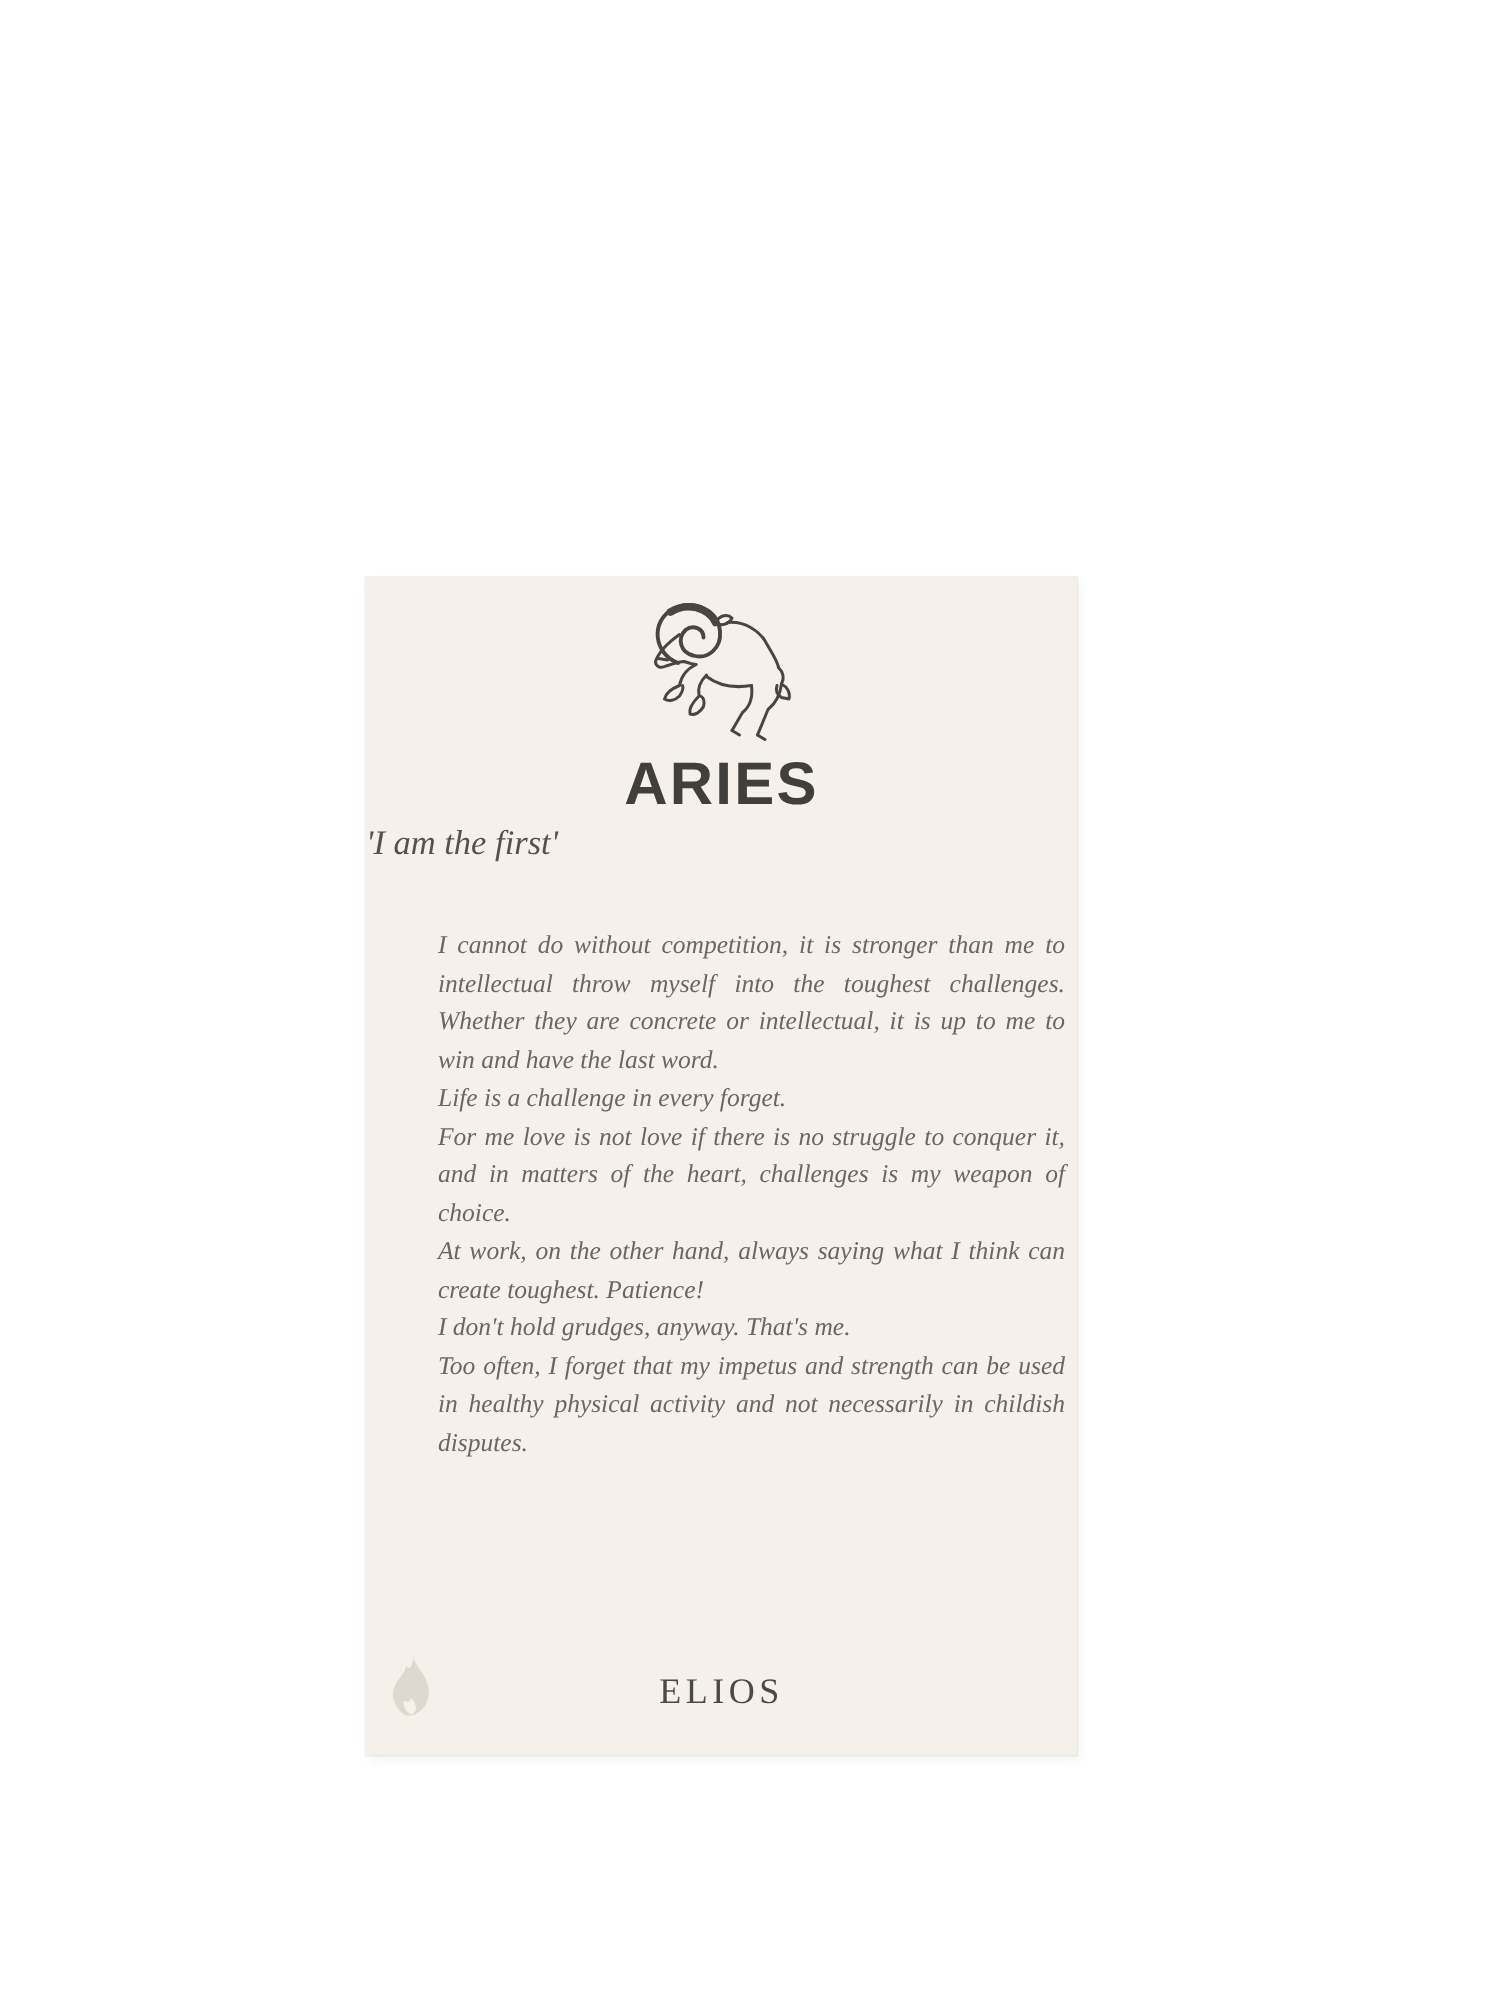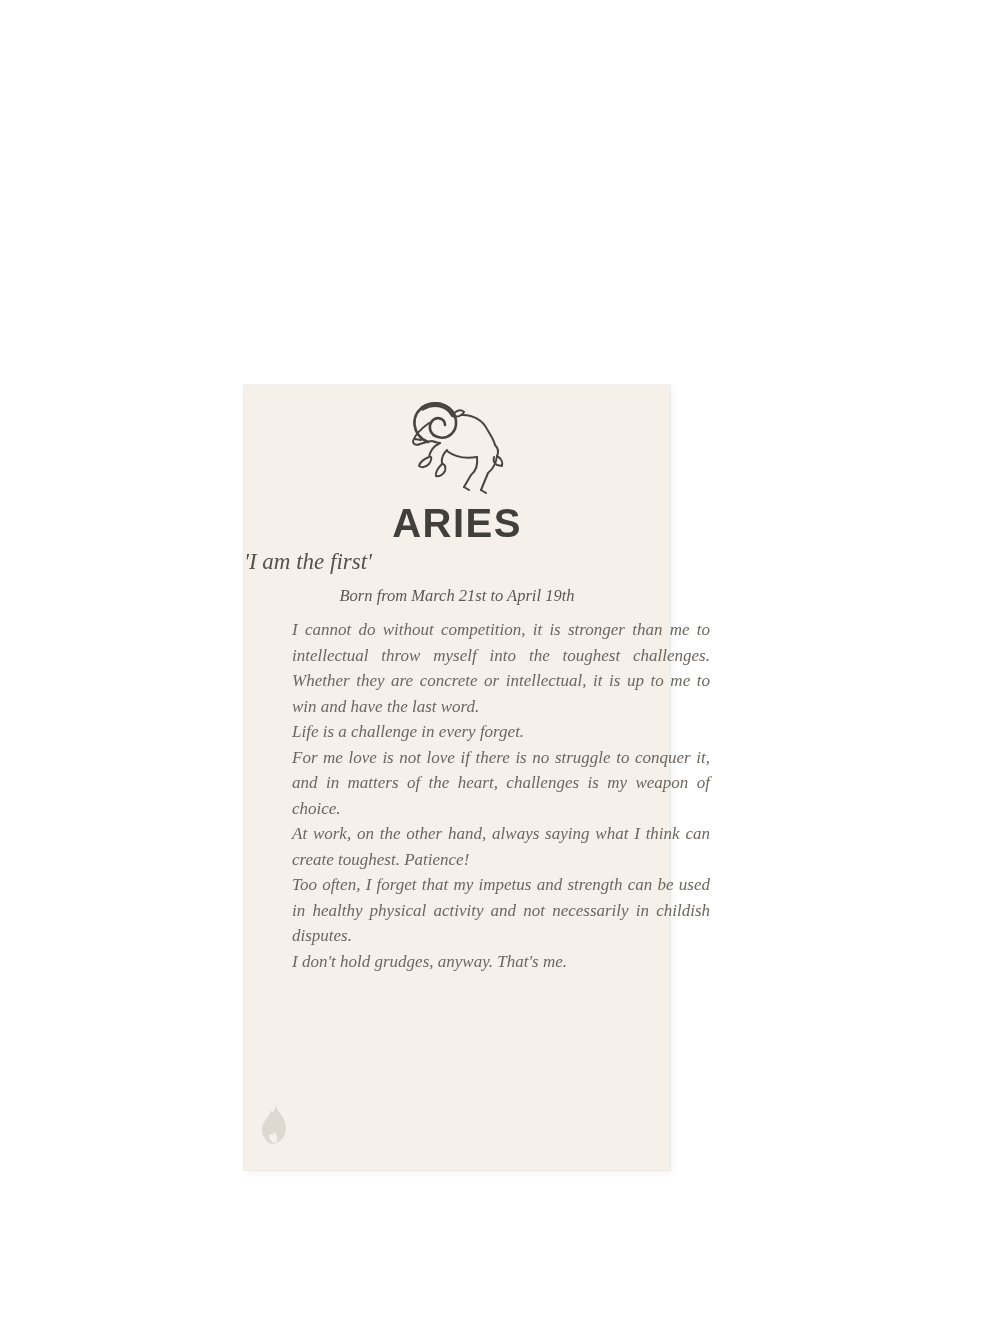--- a/index.html
+++ b/index.html
@@ -7,21 +7,21 @@
     width: 1000px; height: 1334px;
     background: #ffffff;
     font-family: "Liberation Serif", serif;
     overflow: hidden;
     position: relative;
   }
   .stage { position: absolute; inset: 0; width: 1000px; height: 1334px; }
   .card {
     position: absolute;
     left: 244px; top: 385px;
-    width: 426px; height: 785px;
+    width: 474px; height: 785px;
     background: #f5f1ea;
     box-shadow: 0 0 0 1px rgba(120,115,105,0.10), 2px 3px 7px rgba(0,0,0,0.05);
   }
   .ram-wrap {
     position: absolute; top: 14px; left: 0; width: 100%;
     display: flex; justify-content: center;
   }
   .title {
     position: absolute; top: 116px; left: 0; width: 100%;
     text-align: center;
@@ -97,31 +97,31 @@
 
           <path d="M16 9 C27 2 41 6 46 16" stroke-width="5"></path>
         </g>
       </svg>
     </div>
 
     <div class="title">ARIES</div>
 
     <div class="motto">'I am the first'</div>
 
-    <div class="birth">Born from March 21st to April 19th</div>
 
     <div class="body-text">
         <p>I cannot do without competition, it is stronger than me to intellectual throw myself into the toughest challenges. Whether they are concrete or intellectual, it is up to me to win and have the last word.</p>
         <p>Life is a challenge in every forget.</p>
         <p>For me love is not love if there is no struggle to conquer it, and in matters of the heart, challenges is my weapon of choice.</p>
         <p>At work, on the other hand, always saying what I think can create toughest. Patience!</p>
+        <p>I don't hold grudges, anyway. That's me.</p>
         <p>Too often, I forget that my impetus and strength can be used in healthy physical activity and not necessarily in childish disputes.</p>
-        <p>I don't hold grudges, anyway. That's me.</p>
       </div>
 
     <svg class="flame" width="40" height="52" viewBox="0 0 46 62" aria-hidden="true">
       <path d="M24 2 C23 10 31 15 34 23 C38 32 36 43 28 48 C24 51 19 52 16 50 C10 45 6 38 8 30 C10 22 17 19 18 11 C20 15 23 14 24 2 Z" fill="#d8d4cc"></path>
       <path d="M22 50 C18 48 15 44 16 39 C19 41 21 40 22 37 C25 40 27 44 25 48 Z" fill="#f5f1ea"></path>
     </svg>
 
+    <div class="brand">ELIOS</div>
 
   </div>
 </div>
 
 </body></html>

